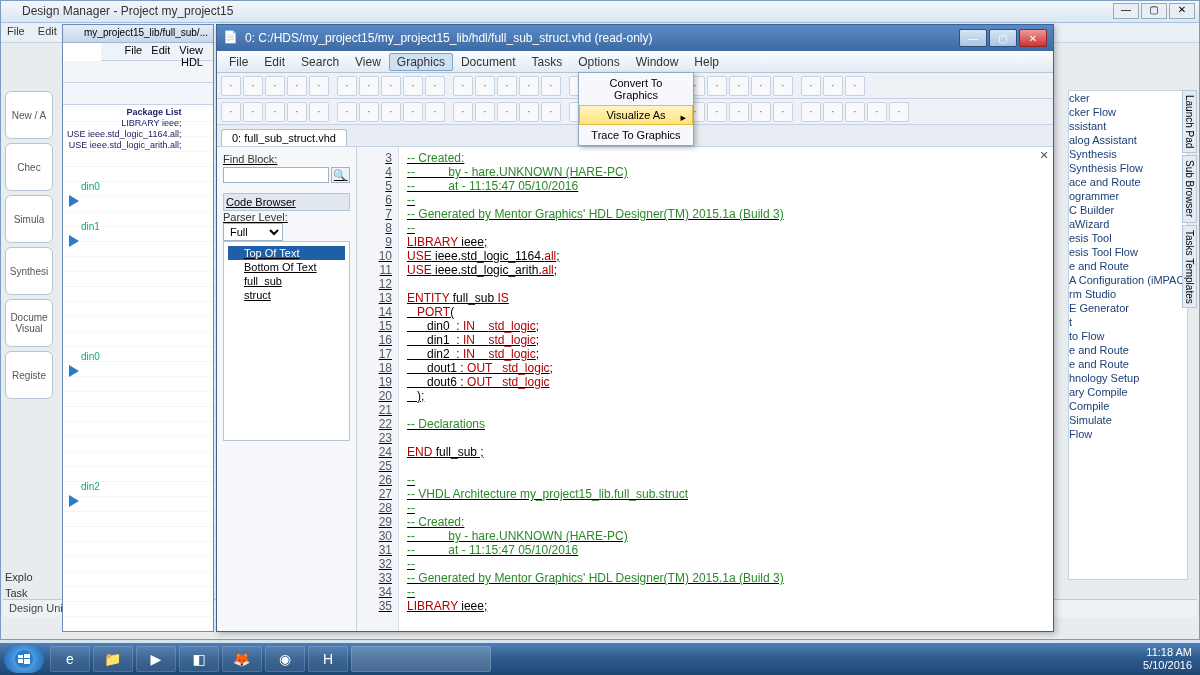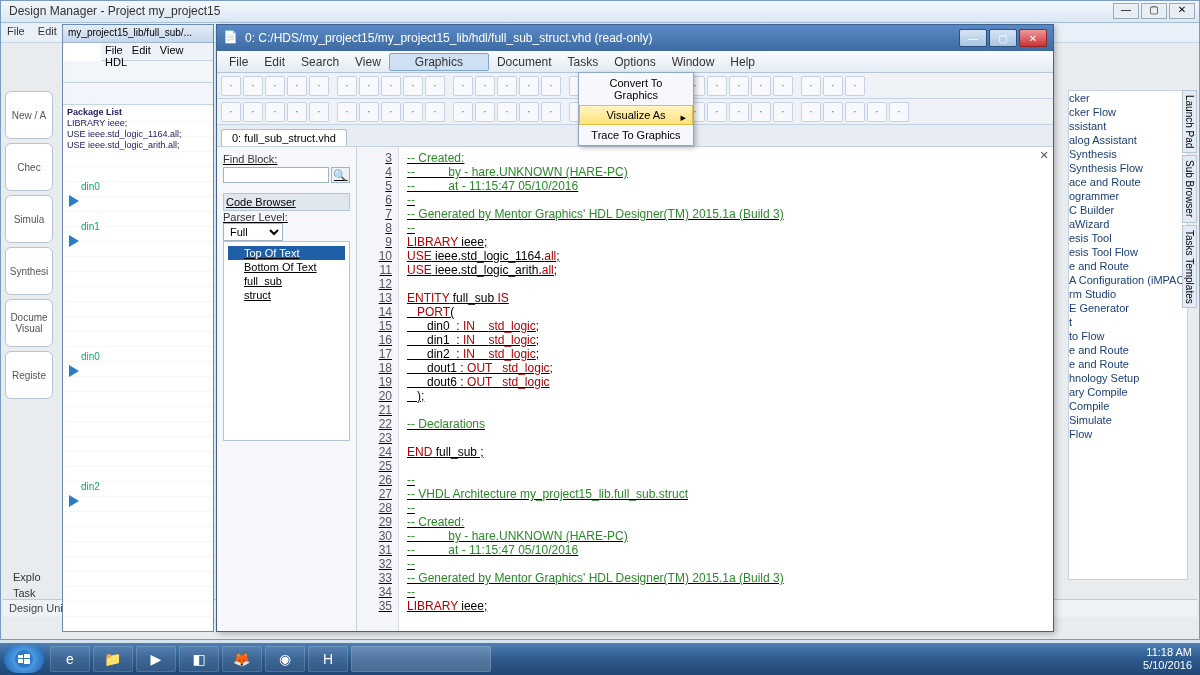--- a/index.html
+++ b/index.html
@@ -1,49 +1,49 @@
 <!DOCTYPE html>
 <html><head>
 <meta charset="utf-8">
 <style>
 * { box-sizing: border-box; margin: 0; padding: 0; font-family: "Segoe UI", Tahoma, sans-serif; }
 body { width: 1200px; height: 675px; background: #d6e4f0; overflow: hidden; position: relative; font-size: 12px; }
 
 
 .bg-window { position:absolute; top:0; left:0; right:0; height:640px; background:#e8ecef; border:1px solid #7a9cc2; }
-.bg-title { height:22px; background:linear-gradient(#f3f7fc,#dbe7f3); border-bottom:1px solid #a8bfdb; padding:3px 8px; font-size:12px; color:#333; }
+.bg-title { height:22px; background:linear-gradient(#f3f7fc,#dbe7f3); border-bottom:1px solid #a8bfdb; padding:3px 21px; font-size:12px; color:#333; }
 .bg-menu { height:20px; background:#eaf0f7; border-bottom:1px solid #c8d4e3; padding:2px 6px; font-size:11px; color:#333; }
 .bg-menu span { margin-right:10px; }
 .bg-left { position:absolute; left:4px; top:90px; width:56px; }
 .bg-left .tool { width:48px; height:48px; background:#fff; border:1px solid #b8c4d4; margin-bottom:4px; border-radius:6px; display:flex; align-items:center; justify-content:center; font-size:10px; color:#555; text-align:center; padding:2px; }
-.bg-explorer { position:absolute; left:12px; bottom:24px; width:56px; font-size:11px; color:#333; }
+.bg-explorer { position:absolute; left:4px; bottom:24px; width:56px; font-size:11px; color:#333; }
 .bg-explorer div { margin-top:4px; }
 .bg-status { position:absolute; bottom:22px; left:2px; right:2px; height:18px; background:#eef2f7; border-top:1px solid #c0cad8; font-size:11px; padding:2px 6px; color:#444; }
 
 
-.mid-window { position:absolute; top:24px; left:62px; width:152px; height:608px; background:#fff; border:1px solid #6a8cb5; }
+.mid-window { position:absolute; top:24px; left:62px; width:152px; height:608px; background:#fff; border:1px solid #6a8cb5;text-align:right; }
 .mid-title { height:18px; background:linear-gradient(#e4edf7,#c6d7eb); border-bottom:1px solid #9db5d2; font-size:10px; padding:2px 5px; overflow:hidden; white-space:nowrap; }
 .mid-menu { height:18px; background:#eef3f9; border-bottom:1px solid #c4d2e3; font-size:11px; padding:1px 4px;margin-left:38px; }
 .mid-menu span{margin-right:6px;}
 .mid-tool { height:22px; background:#f2f5fa; border-bottom:1px solid #c4d2e3; }
 .mid-body { position:relative; height:calc(100% - 80px); background:repeating-linear-gradient(0deg,#fff,#fff 14px,#f6f6f6 14px,#f6f6f6 15px), repeating-linear-gradient(90deg,#fff,#fff 14px,#f6f6f6 14px,#f6f6f6 15px); }
 .pkg { position:absolute; top:2px; left:4px; font-size:9px; color:#226; line-height:11px; }
 .port { position:absolute; font-size:10px; color:#1a6; }
 .portin { width:0;height:0;border-top:6px solid transparent;border-bottom:6px solid transparent;border-left:10px solid #2a7cc9; position:absolute; }
 
 
 .code-window { position:absolute; top:24px; left:216px; width:838px; height:608px; background:#fff; border:1px solid #3e628f; box-shadow:2px 2px 6px rgba(0,0,0,.25); }
 .cw-title { height:26px; background:linear-gradient(#5a8ac6,#3d6aa2); color:#fff; display:flex; align-items:center; padding:0 6px; font-size:12px; }
 .cw-title .icon { width:16px; height:16px; margin-right:6px; }
 .cw-title .spacer { flex:1; }
 .winbtn { width:28px; height:18px; margin-left:2px; border:1px solid #2b527f; background:linear-gradient(#d7e5f4,#a9c4e2); border-radius:2px; display:flex; align-items:center; justify-content:center; font-size:10px; cursor:pointer; }
 .winbtn.close { background:linear-gradient(#e99,#c33); color:#fff; border-color:#922; }
 .cw-menu { height:22px; background:linear-gradient(#fafcfe,#e3ebf3); border-bottom:1px solid #b6c4d6; display:flex; align-items:center; padding:0 4px; font-size:12px; color:#333; }
 .cw-menu .mi { padding:2px 8px; cursor:pointer; }
-.cw-menu .mi.active { background:#cfe0f2; border:1px solid #7ea5cd; border-radius:2px; padding:1px 25px; }
+.cw-menu .mi.active { background:#cfe0f2; border:1px solid #7ea5cd; border-radius:2px; padding:1px 7px; }
 .cw-toolbar { height:26px; background:#eef2f7; border-bottom:1px solid #c4d2e3; display:flex; align-items:center; padding:0 4px; gap:2px; }
 .cw-toolbar2 { height:26px; background:#eef2f7; border-bottom:1px solid #c4d2e3; display:flex; align-items:center; padding:0 4px; gap:2px; }
 .tb { width:20px; height:20px; background:#f7f9fc; border:1px solid #c4d2e3; border-radius:2px; display:flex; align-items:center; justify-content:center; font-size:10px; color:#556; cursor:pointer; }
 .tb.sep { width:4px; border:none; background:none; }
 .cw-tabs { height:22px; background:#e8edf4; border-bottom:1px solid #c4d2e3; display:flex; align-items:flex-end; padding:0 4px; }
 .tab { background:#fff; border:1px solid #b0bed0; border-bottom:none; padding:2px 10px; font-size:11px; border-radius:3px 3px 0 0; }
 .cw-body { display:flex; height:calc(100% - 122px);text-decoration:underline; }
 .sidebar { width:140px; border-right:1px solid #c4d2e3; background:#f5f7fa; padding:6px; font-size:11px; }
 .sidebar label { display:block; margin-bottom:2px; color:#333; }
 .sidebar .combo { display:flex; }

